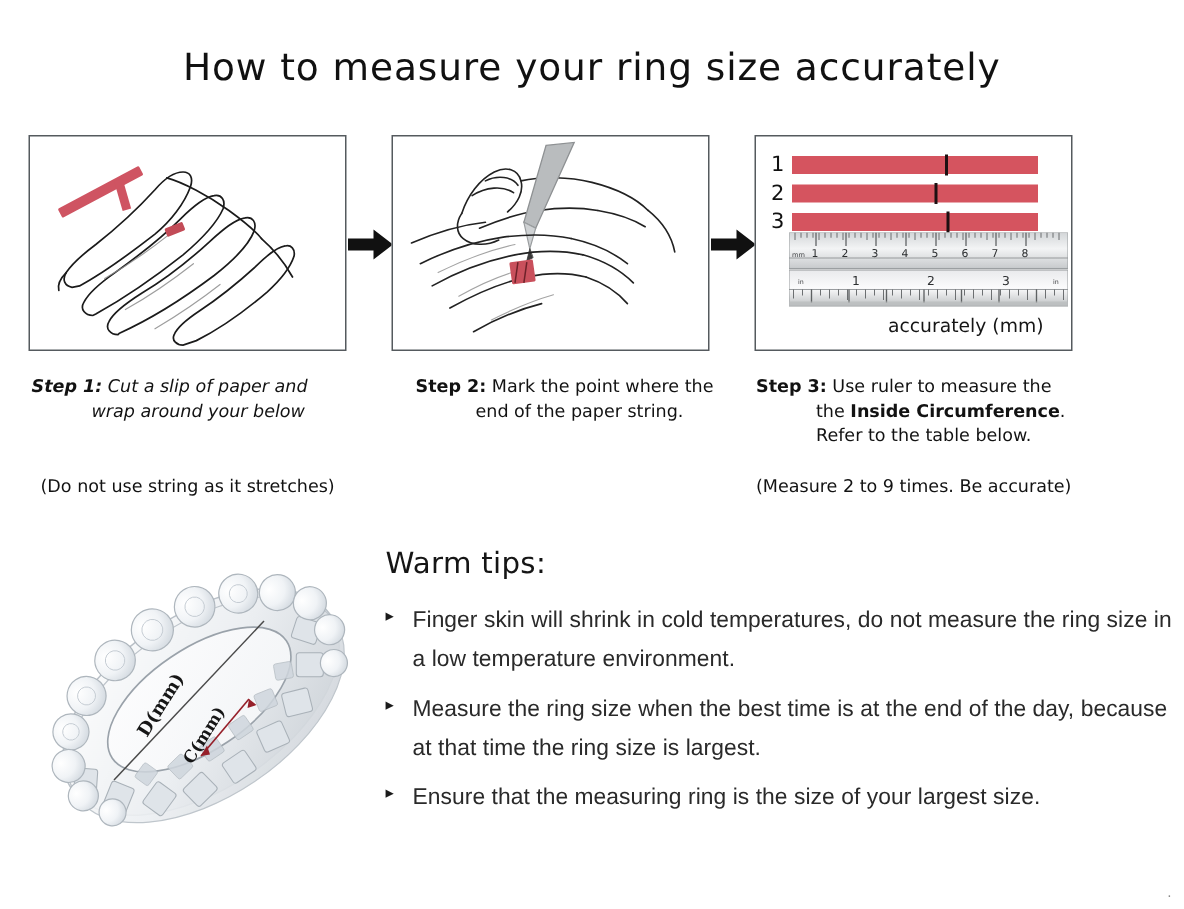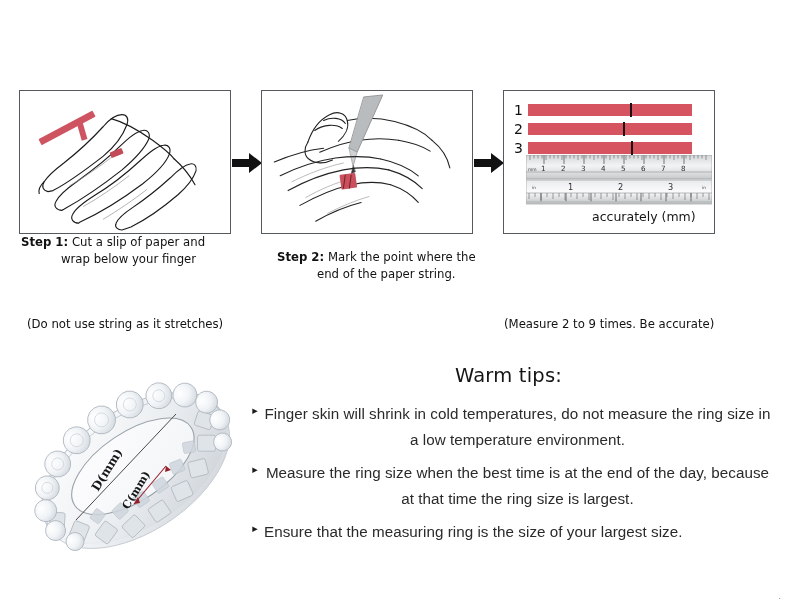--- a/index.html
+++ b/index.html
@@ -108,21 +108,21 @@
     position: absolute;
     font-family: "DejaVu Sans", sans-serif;
     font-size: 11.7px;
     line-height: 16.5px;
     color: #121212;
   }
   .caption .step-label { font-weight: bold; }
   .caption .cap-line2,
   .caption .cap-line3 { display: block; padding-left: 40px; }
   .caption b { font-weight: bold; }
-  #cap1 { left: 21px;  top: 234px; width: 232px; }
+  #cap1 { left: 21px;  top: 249px; width: 232px; font-style: italic; }
   #cap2 { left: 262px; top: 249px; width: 232px; margin-left: 15px; }
   #cap3 { left: 504px; top: 249px; width: 260px; }
 
   .note {
     position: absolute;
     font-family: "DejaVu Sans", sans-serif;
     font-size: 11.7px;
     color: #121212;
     white-space: nowrap;
   }
@@ -134,24 +134,23 @@
     position: absolute;
     left: 16px;
     top: 352px;
     width: 236px;
     height: 232px;
   }
   .ring-figure svg { display: block; width: 100%; height: 100%; }
 
   .tips {
     position: absolute;
-    left: 246px;
+    left: 257px;
     top: 364px;
     width: 525px;
-    text-align: center;
   }
   .tips-heading {
     font-family: "DejaVu Sans", sans-serif;
     font-size: 19.5px;
     font-weight: 400;
     color: #151515;
     margin: 0 0 14px 0;
     letter-spacing: 0.2px;
   }
   .tip {
@@ -180,20 +179,21 @@
     bottom: 5px;
     font-size: 9px;
     color: #8a8a8a;
   }
 </style>
 </head>
 <body>
 
 <div id="infographic">
 
+  <div class="title">How to measure your ring size accurately</div>
 
   <div class="panels">
 
     <div class="panel" id="panel1">
       <svg viewBox="0 0 212 144" xmlns="http://www.w3.org/2000/svg">
         <g fill="none" stroke="#1b1b1b" stroke-width="1.15" stroke-linecap="round">
 
           <path d="M92,28 C103,31 120,40 134,50 C145,58 152,64 156,69"></path>
           <path d="M33,101 C48,93 66,80 84,66 C95,57 104,45 108,34 C110,28 108,24 103,24 C97,24 90,29 84,36 C74,47 58,62 44,73 C36,79 28,86 24,92 C21,97 23,101 28,102 Z"></path>
 
@@ -441,29 +441,35 @@
         <rect x="0" y="46" width="186" height="3" fill="#b9bcbe" opacity="0.75"></rect>
       </svg>
 
       <div class="mm-label" style="left:88px; top:118px;">accurately (mm)</div>
     </div>
   </div>
 
   <div class="caption" id="cap1">
     <span class="step-label">Step 1:</span>
     <span>Cut a slip of paper and</span>
-    <span class="cap-line2">wrap below your finger</span>
+    <span class="cap-line2">wrap around your below</span>
   </div>
 
   <div class="caption" id="cap2">
     <span class="step-label">Step 2:</span>
     <span>Mark the point where the</span>
     <span class="cap-line2">end of the paper string.</span>
   </div>
 
+  <div class="caption" id="cap3">
+    <span class="step-label">Step 3:</span>
+    <span>Use ruler to measure the</span>
+    <span class="cap-line2">the&nbsp;<b>Inside Circumference</b>.</span>
+    <span class="cap-line3">Refer to the table below.</span>
+  </div>
 
   <div class="note" id="note1">(Do not use string as it stretches)</div>
   <div class="note" id="note3">(Measure 2 to 9 times. Be accurate)</div>
 
   <div class="ring-figure">
     <svg viewBox="0 0 236 232" xmlns="http://www.w3.org/2000/svg">
       <defs>
         <radialGradient id="gemG" cx="0.35" cy="0.3" r="0.8">
           <stop offset="0" stop-color="#ffffff"></stop>
           <stop offset="0.55" stop-color="#f0f3f6"></stop>

